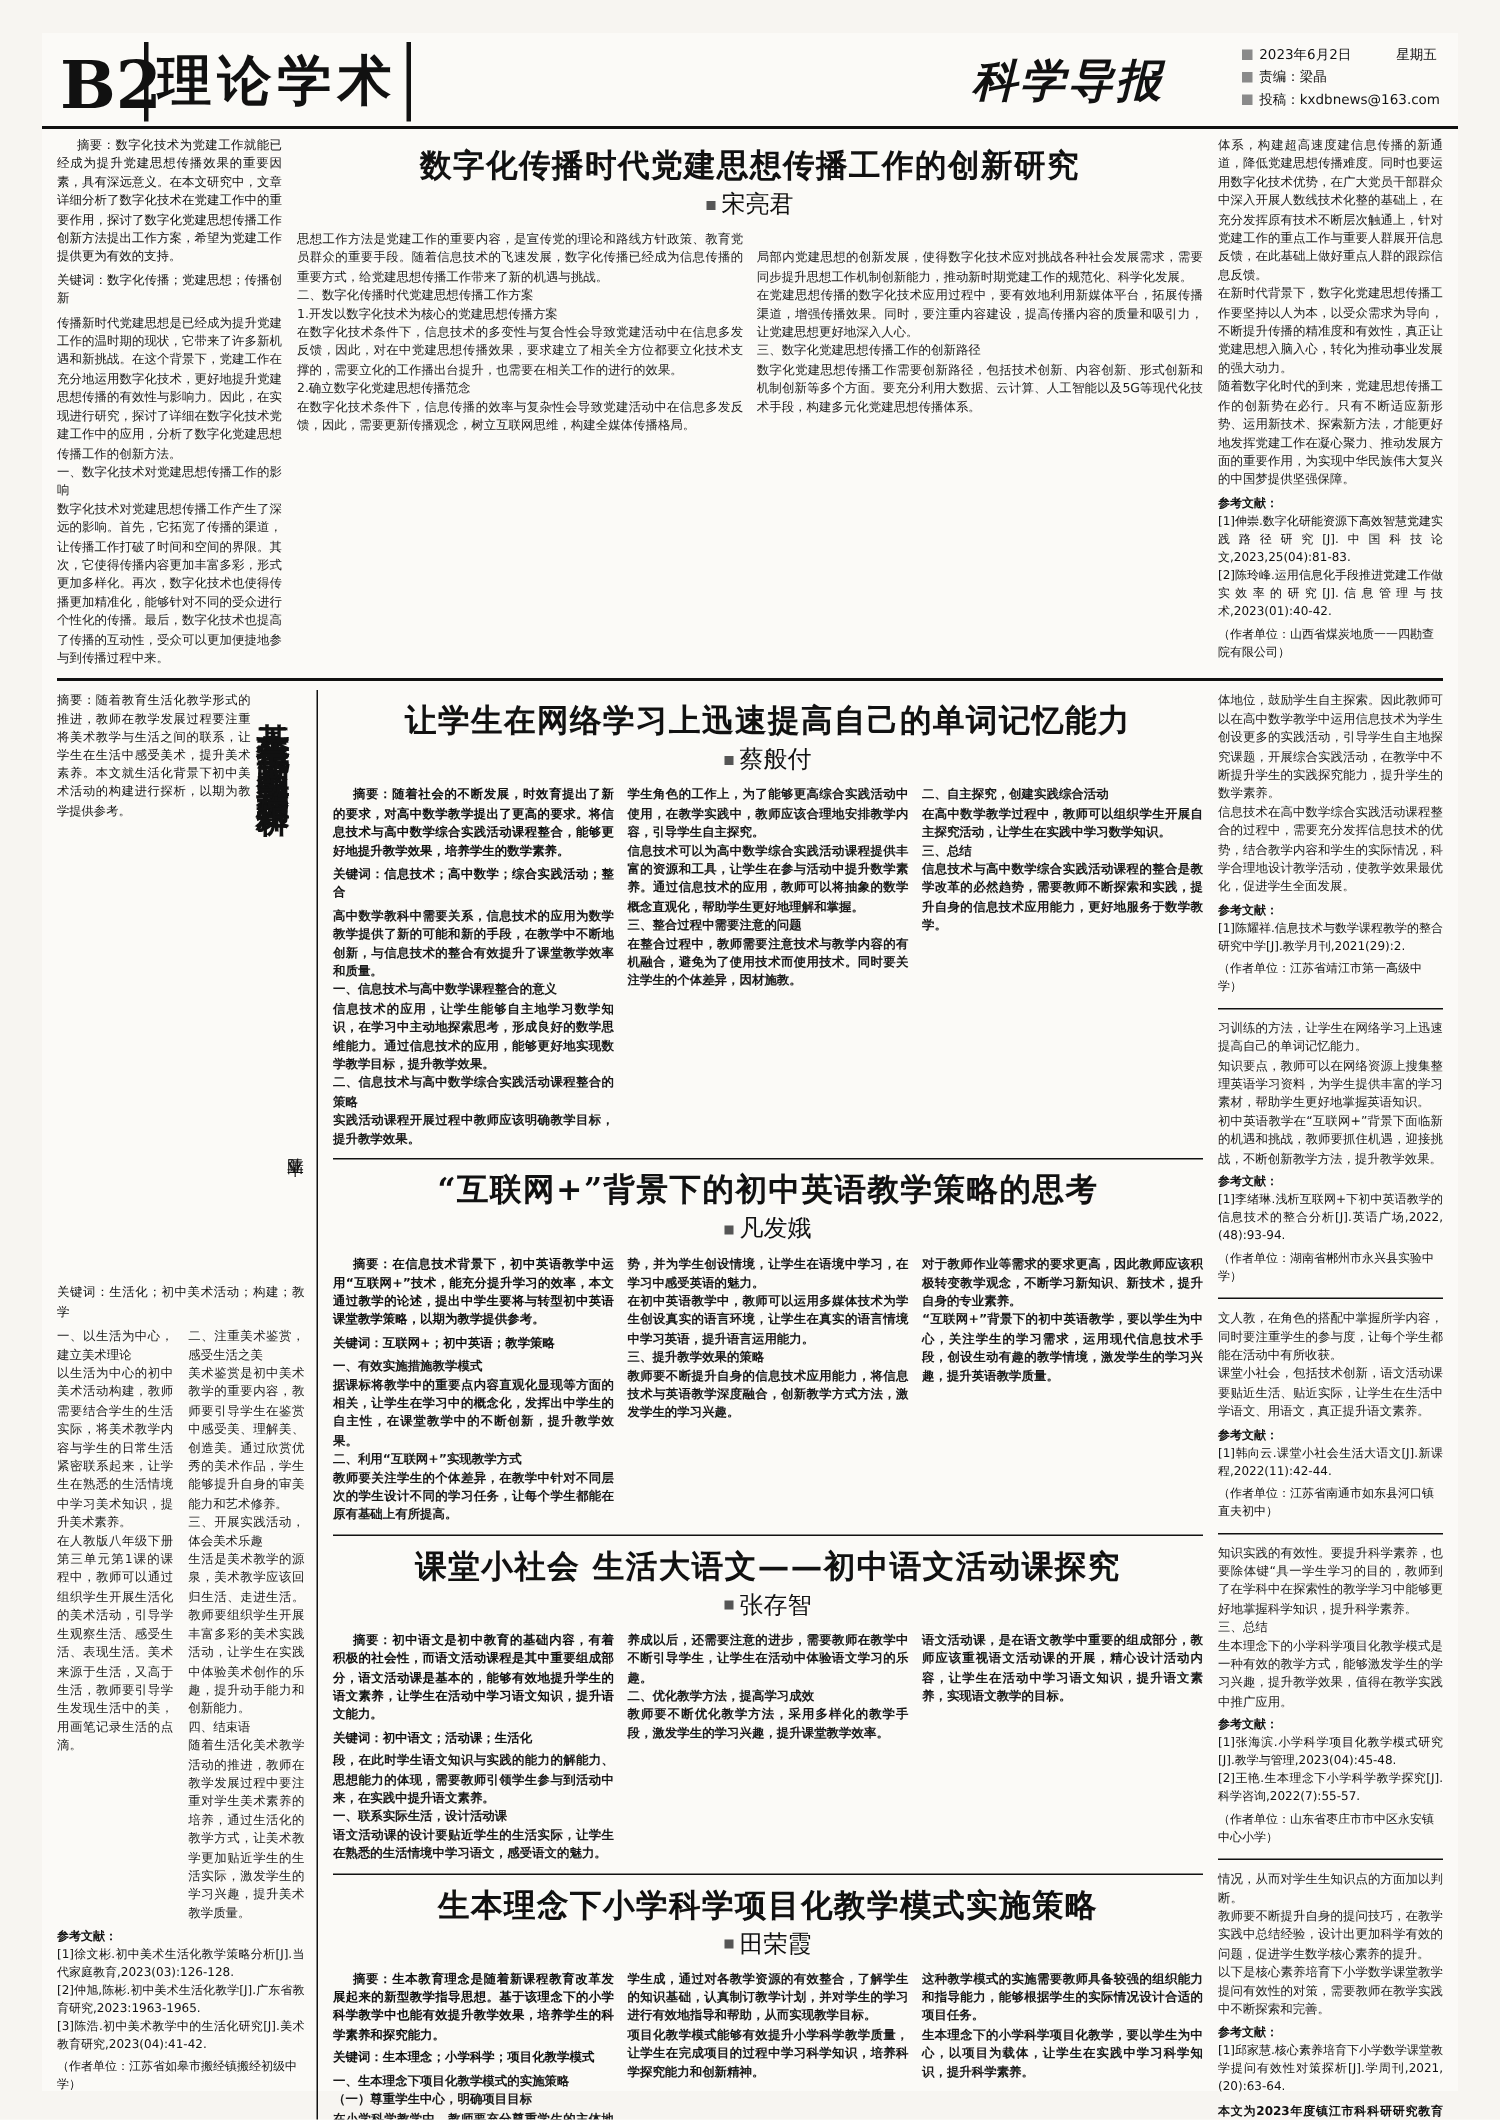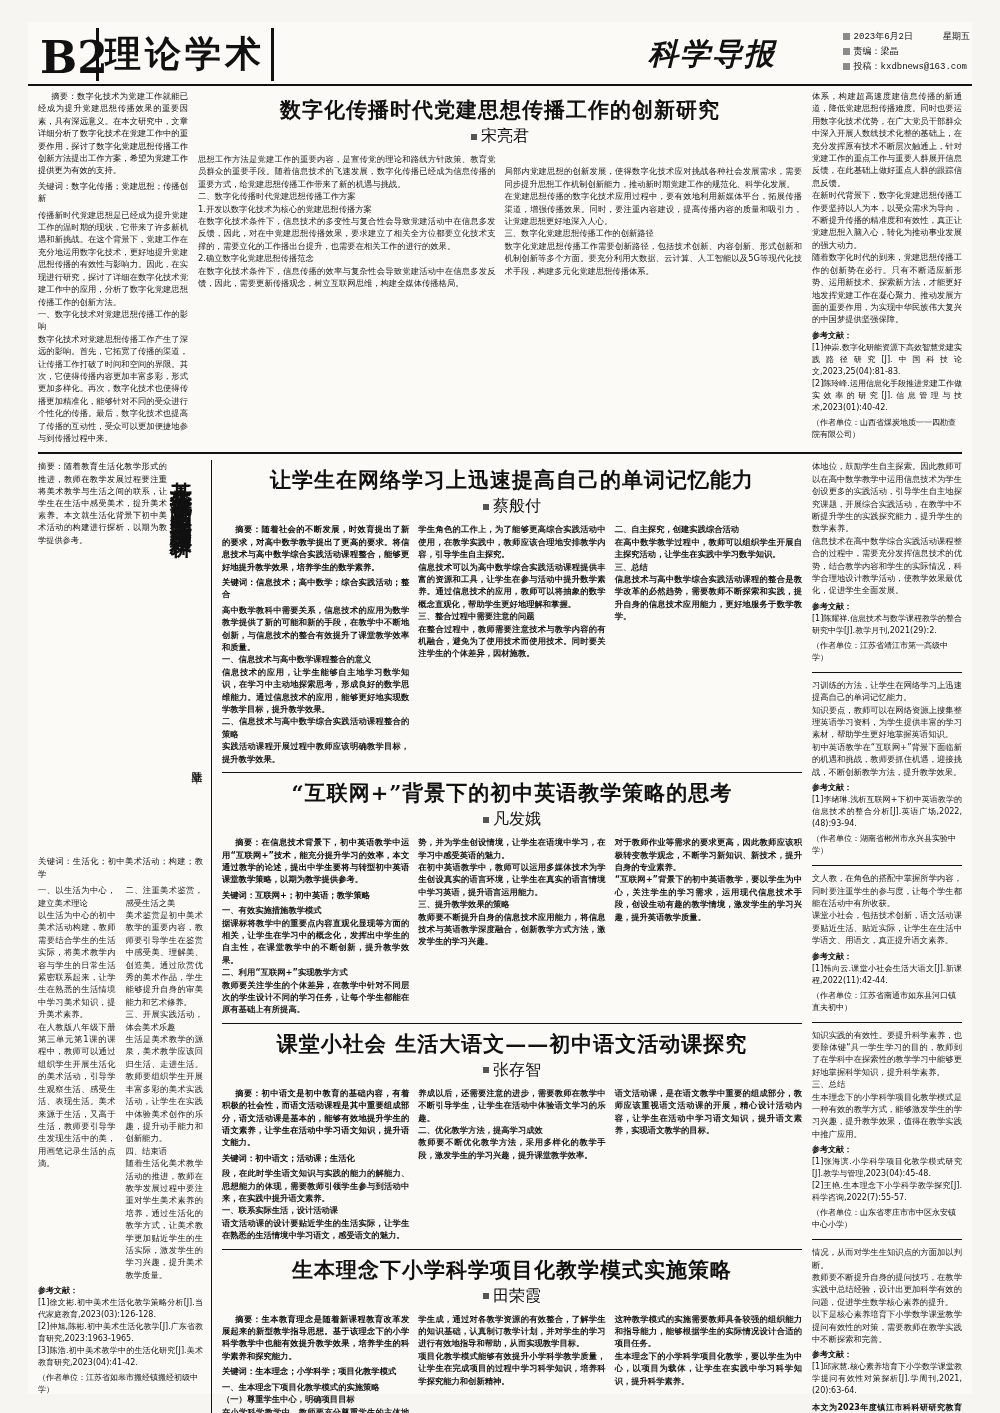--- a/index.html
+++ b/index.html
@@ -36,22 +36,22 @@
     padding:2px 6px;
     border-left:3px solid #111;border-right:3px solid #111;
   }
   .paper-name{
     position:absolute;right:196px;top:12px;
     font-size:30px;font-weight:bold;font-style:italic;
     font-family:"DejaVu Serif","Liberation Serif",serif;
     letter-spacing:2px;
   }
   .mast-meta{
-    position:absolute;right:2px;top:8px;
-    font-size:9px;line-height:15px;text-align:left;font-family:Liberation Mono, monospace;
+    position:absolute;right:12px;top:8px;
+    font-size:9px;line-height:15px;text-align:left;
   }
   .mast-meta .row{white-space:nowrap;}
   .mast-meta .sq{
     display:inline-block;width:7px;height:7px;
     background:#8a8a8a;margin-right:4px;vertical-align:middle;
   }
   .mast-meta .sp{display:inline-block;width:30px;}
   
   .headline{
     text-align:center;font-weight:bold;

